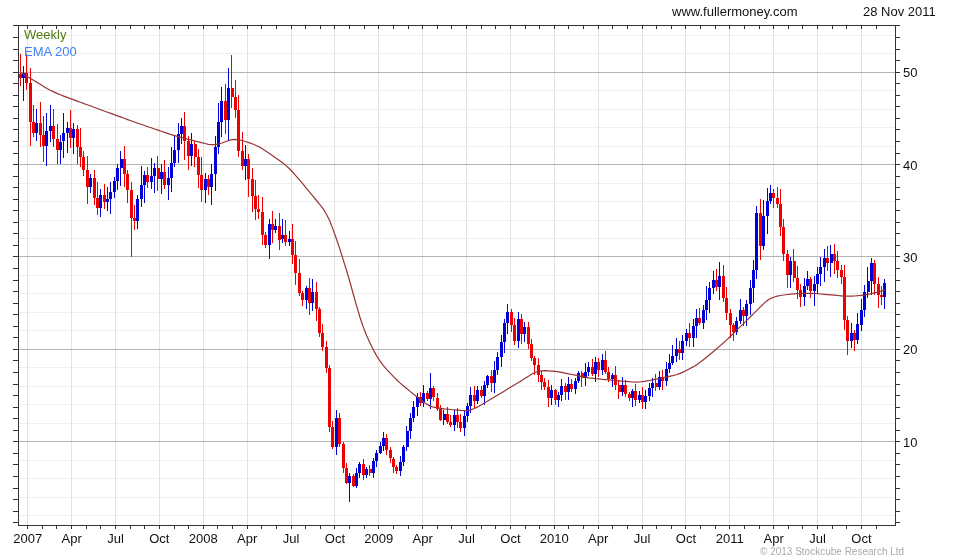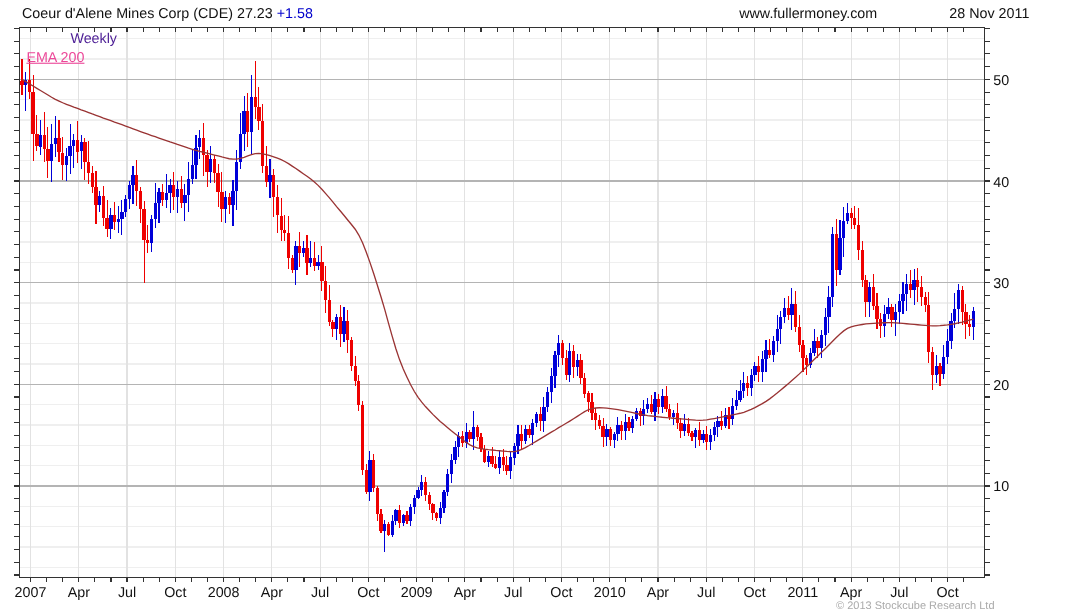--- a/index.html
+++ b/index.html
@@ -4,22 +4,22 @@
 <style>
   html,body{margin:0;padding:0;background:#ffffff;}
   #stage{position:relative;width:980px;height:560px;background:#ffffff;overflow:hidden;
          font-family:"Liberation Sans", sans-serif;}
   .hdr{position:absolute;top:4px;font-size:13px;color:#111;white-space:nowrap;}
   #title-wrap{left:20px;}
   #title-change{color:#0000cc;}
   #site{left:672px;}
   #date{left:815px;margin-left:48px;}
   .legend{position:absolute;font-size:13px;white-space:nowrap;}
-  #legend-weekly{left:24px;top:27px;color:#4c1d95;margin-left:40px;}
-  #legend-ema{left:24px;top:44px;color:#ec4899;text-decoration:underline;}
+  #legend-weekly{left:24px;top:27px;color:#4d7c0f;}
+  #legend-ema{left:24px;top:44px;color:#3b82f6;}
   #credit{position:absolute;left:760px;top:546px;font-size:10px;color:#aaaaaa;white-space:nowrap;}
   svg text{font-family:"Liberation Sans", sans-serif;}
 </style>
 </head>
 <body>
 
 <div id="stage">
 
   <svg id="plot" width="980" height="560" viewBox="0 0 980 560" aria-hidden="true">
     <g id="g-minor-grid">
@@ -1347,24 +1347,20 @@
         <text x="598.1743" y="543" font-size="13" fill="#111" text-anchor="middle">Apr</text>
         <text x="642.0539000000001" y="543" font-size="13" fill="#111" text-anchor="middle">Jul</text>
         <text x="685.9335000000001" y="543" font-size="13" fill="#111" text-anchor="middle">Oct</text>
         <text x="729.8131000000001" y="543" font-size="13" fill="#111" text-anchor="middle">2011</text>
         <text x="773.6927000000001" y="543" font-size="13" fill="#111" text-anchor="middle">Apr</text>
         <text x="817.5723" y="543" font-size="13" fill="#111" text-anchor="middle">Jul</text>
         <text x="861.4519" y="543" font-size="13" fill="#111" text-anchor="middle">Oct</text>
       </g>
   </svg>
 
-  <div id="title-wrap" class="hdr">
-    <span id="title-main">Coeur d'Alene Mines Corp (CDE) 27.23</span>
-    <span id="title-change">+1.58</span>
-  </div>
   <div id="site" class="hdr">www.fullermoney.com</div>
   <div id="date" class="hdr">28 Nov 2011</div>
 
   <div id="legend-weekly" class="legend">Weekly</div>
   <div id="legend-ema" class="legend">EMA 200</div>
 
   <div id="credit">© 2013 Stockcube Research Ltd</div>
 </div>
 
 </body></html>

